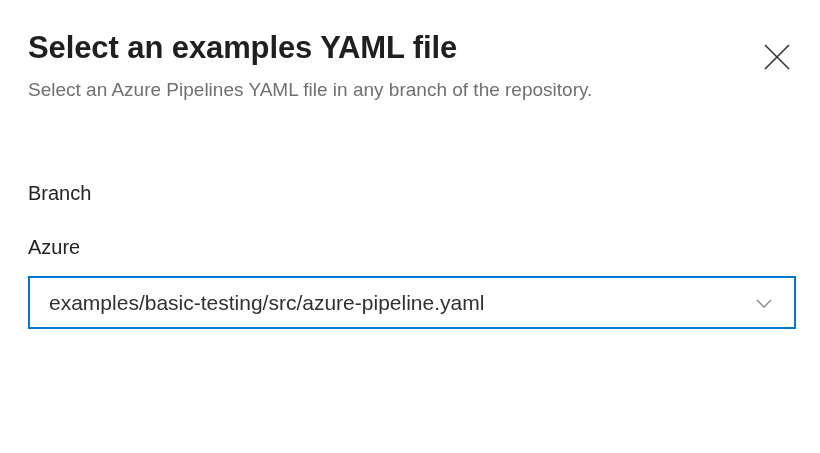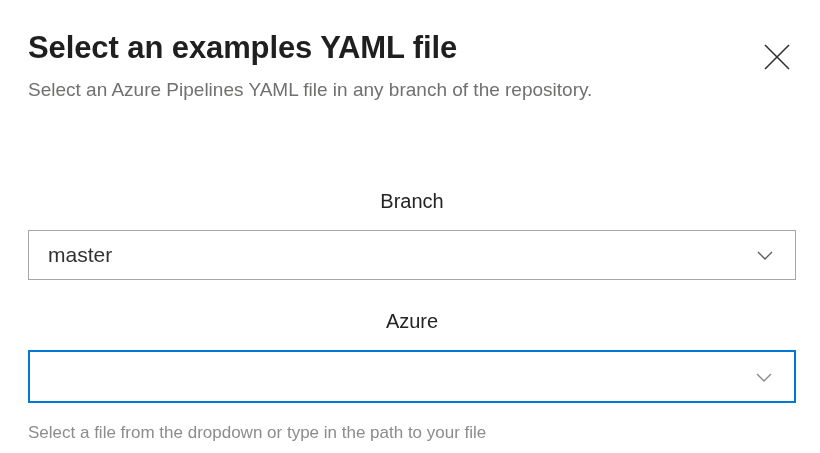--- a/index.html
+++ b/index.html
@@ -77,22 +77,21 @@
     top: 180px;
     width: 768px;
   }
 
   .field-label {
     font-size: 20px;
     line-height: 26px;
     color: #242424;
     font-weight: 400;
     display: block;
-    margin: 8px 0 16px 0;
-    text-align: center;
+    margin: 0 0 16px 0;
   }
 
   .combo {
     position: relative;
     box-sizing: border-box;
     width: 768px;
     height: 50px;
     background: #ffffff;
     border: 1px solid #a6a6a6;
     display: flex;
@@ -162,38 +161,30 @@
         <line x1="27" y1="3" x2="3" y2="27" stroke="#323130" stroke-width="1.6"></line>
       </svg>
     </span>
   </button>
 
   <div class="form-area">
 
     <div class="field-block-branch">
       <label class="field-label">Branch</label>
 
-      <div class="combo">
-        <span class="combo-value">master</span>
-        <span class="combo-chevron">
-          <svg width="24" height="24" viewBox="0 0 24 24" aria-hidden="true">
-            <polyline points="5,9 12,16 19,9" fill="none" stroke="#605e5c" stroke-width="1.4"></polyline>
-          </svg>
-        </span>
-      </div>
     </div>
 
     <div>
       <label class="field-label field-label-path">Azure</label>
 
       <div class="combo is-focused">
+        <span class="combo-value">examples/basic-testing/src/azure-pipeline.yaml</span>
         <span class="combo-chevron">
           <svg width="24" height="24" viewBox="0 0 24 24" aria-hidden="true">
             <polyline points="5,9 12,16 19,9" fill="none" stroke="#8a8886" stroke-width="1.4"></polyline>
           </svg>
         </span>
       </div>
 
-      <div class="field-help">Select a file from the dropdown or type in the path to your file</div>
     </div>
 
   </div>
 </div>
 
 </body></html>

